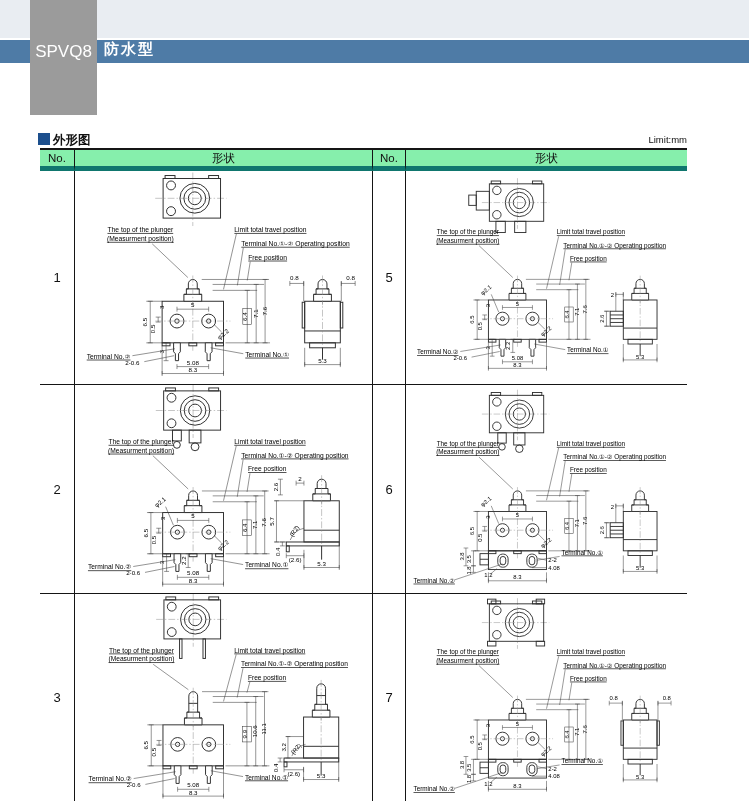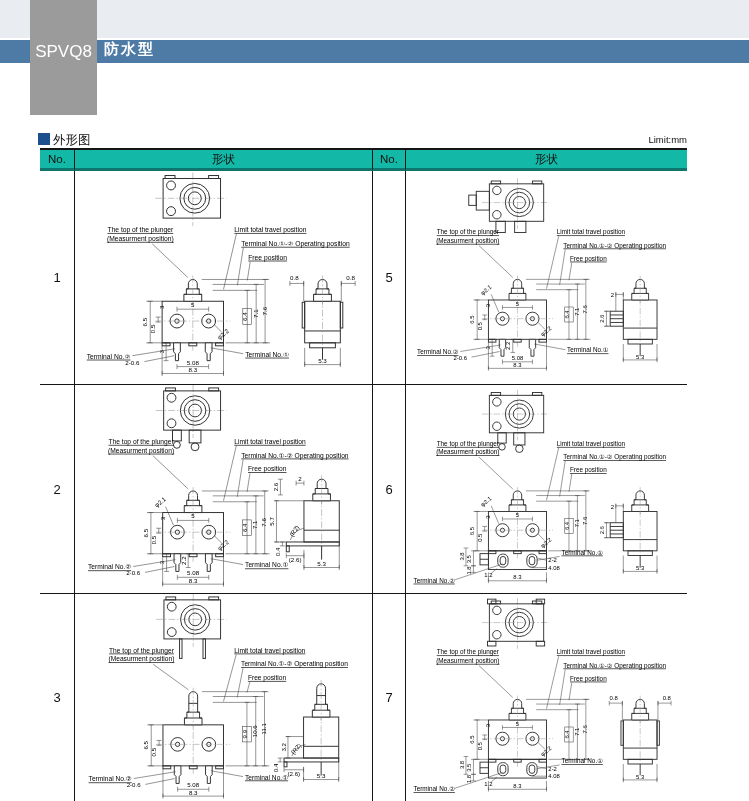--- a/index.html
+++ b/index.html
@@ -7,28 +7,28 @@
      font-family:"Liberation Sans",sans-serif;color:#111}
 .band-light{position:absolute;left:0;top:0;width:749px;height:38px;background:#e9edf2}
 .band-blue{position:absolute;left:0;top:40px;width:749px;height:23px;background:#4e7ba6;
            display:flex;}
 .band-blue .subtitle{margin-left:104px;color:#fff;font-size:15px;font-weight:bold;letter-spacing:2px}
 .product-box{position:absolute;left:30px;top:0;width:67px;height:115px;background:#9b9b9b;z-index:2}
 .product-box span{position:absolute;top:40px;height:23px;width:100%;text-align:center;line-height:23px;
                   color:#fff;font-weight:normal;font-size:17px}
 .section-row{position:absolute;left:38px;top:130px;width:649px;height:16px}
 .bullet{display:inline-block;width:12px;height:12px;background:#1c4f8d;vertical-align:-1px;margin-right:3px}
-.section-title{font-size:12.5px;font-weight:normal}
+.section-title{font-size:12.5px;font-weight:bold}
 .unit{position:absolute;right:0;top:4px;font-size:9.5px}
 .dim-table{position:absolute;left:40px;top:148px;width:647px;
            border-top:2px solid #151515;border-bottom:2px solid #151515;
            display:grid;grid-template-columns:35px 298px 33px 281px;
            grid-template-rows:21px 214px 209px 207px}
 .dim-table>div{box-sizing:border-box}
-.hcell{background:#14b8a6;border-bottom:3px solid #0f766e;display:flex;align-items:center;
+.hcell{background:#86efac;border-bottom:5px solid #0f766e;display:flex;align-items:center;
        justify-content:center;font-size:11.5px}
 .vline{border-right:1px solid #151515}
 .rline{border-bottom:1px solid #151515}
 .nocell{display:flex;align-items:center;justify-content:center;font-size:13px}
 .dcell{position:relative}
 svg.draw{display:block;width:100%;height:100%}
 
 .s{fill:none;stroke:#303030;stroke-width:1}
 .sf{fill:#fff;stroke:#303030;stroke-width:1}
 .d{stroke:#3a3a3a;stroke-width:0.55;fill:none}

